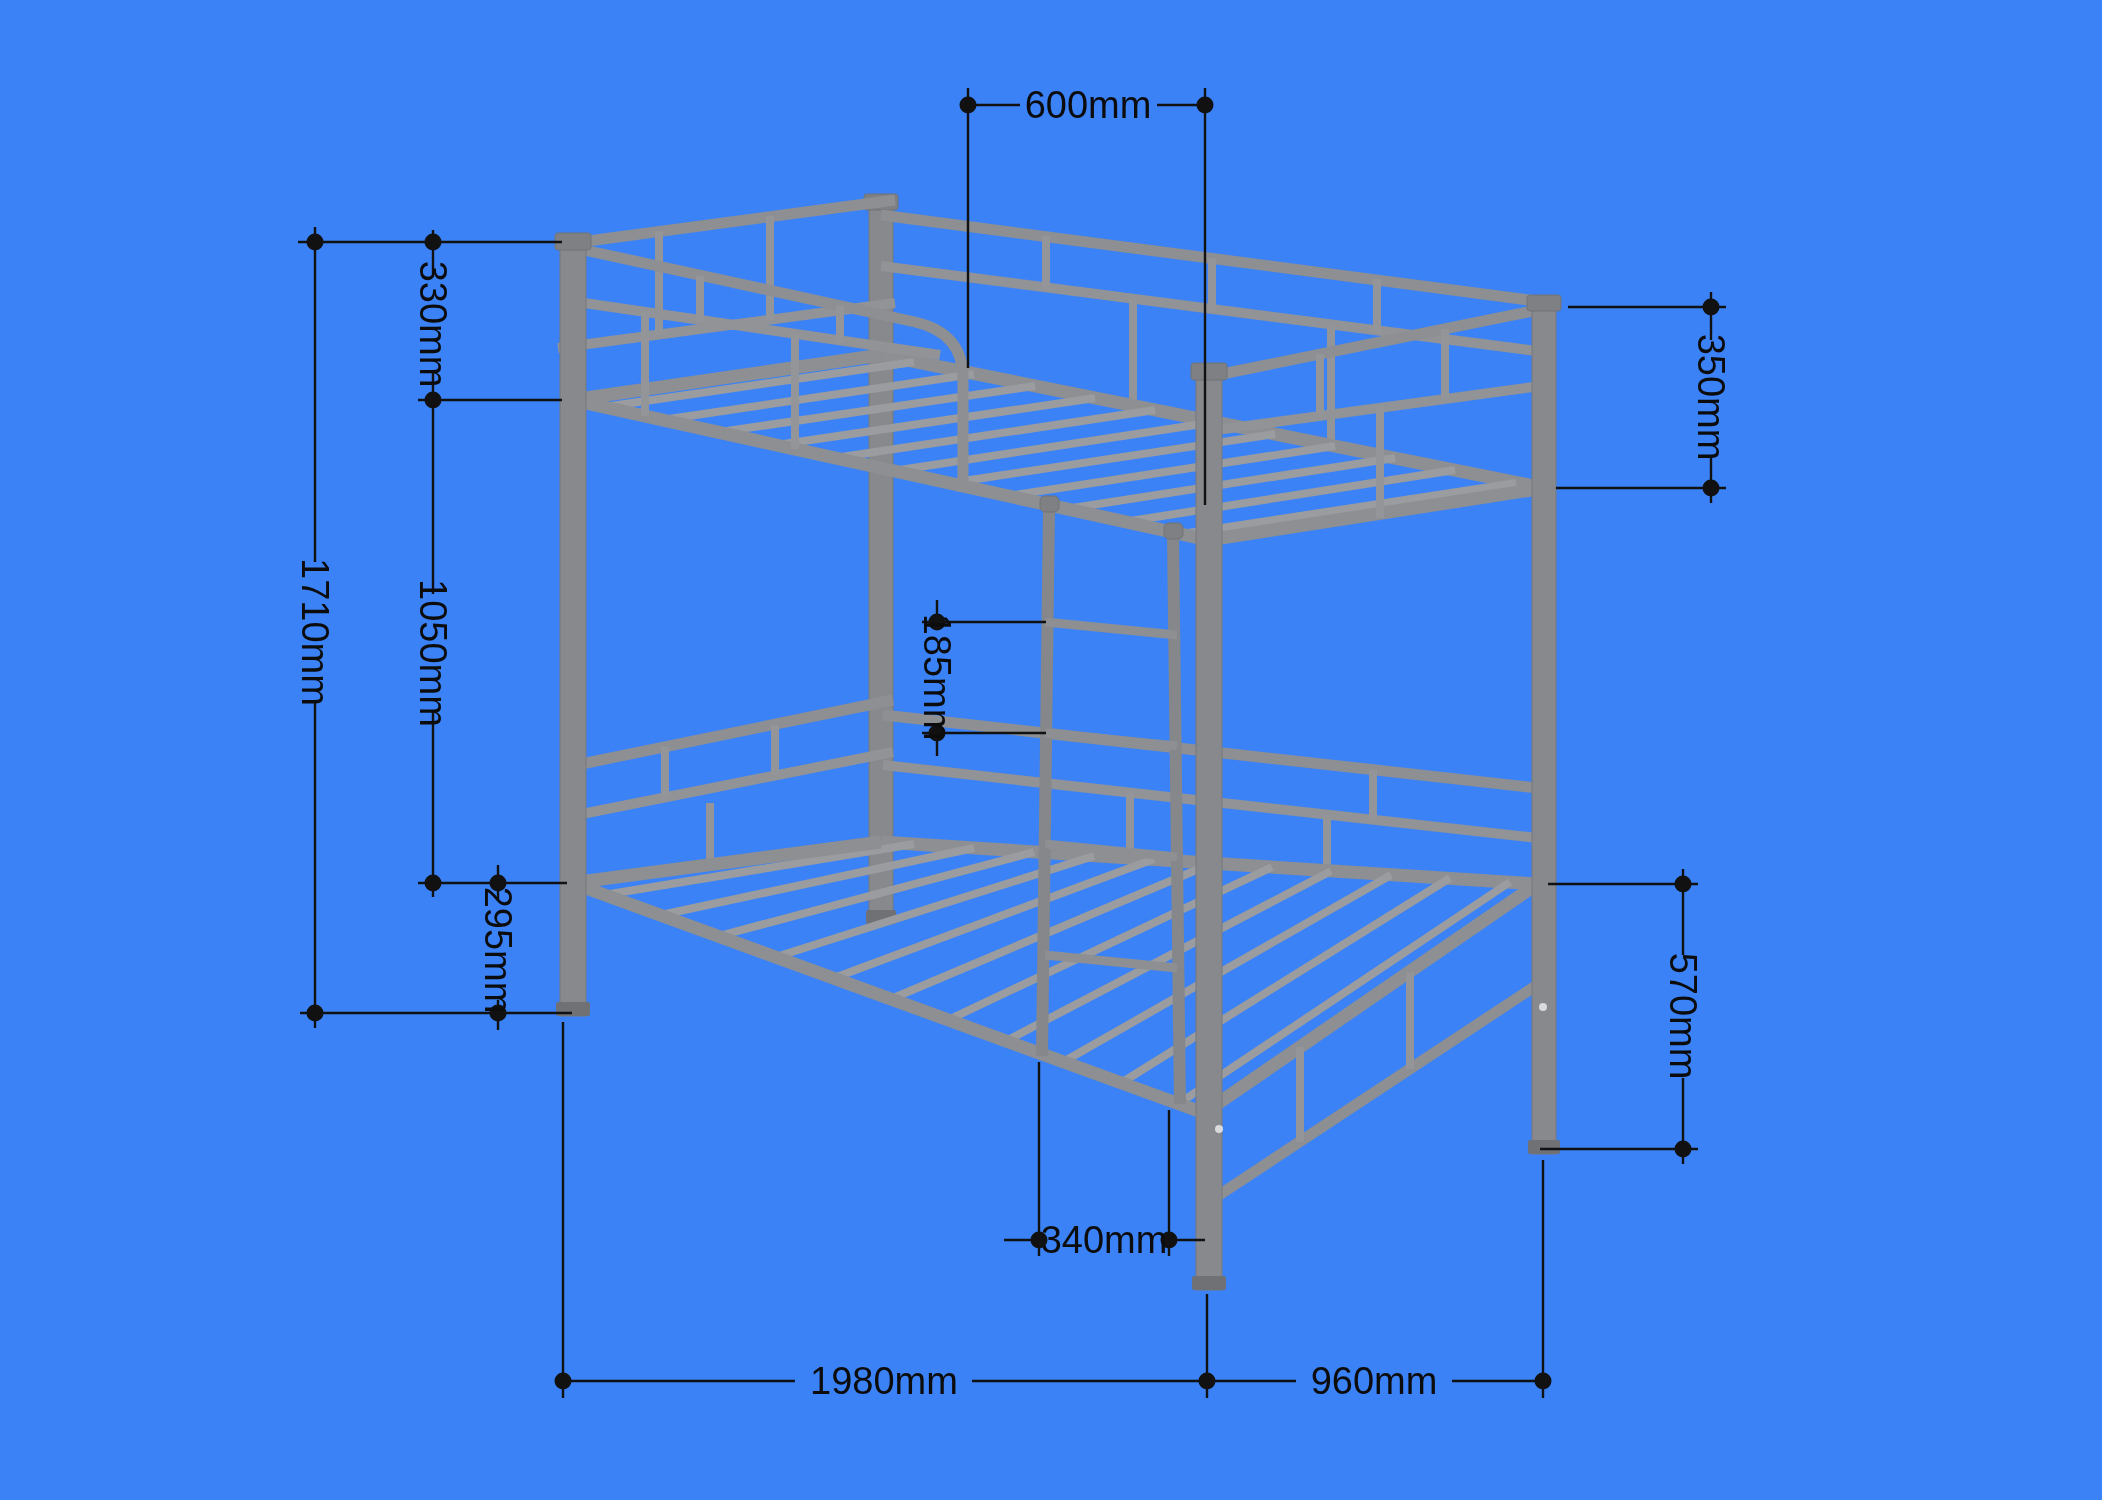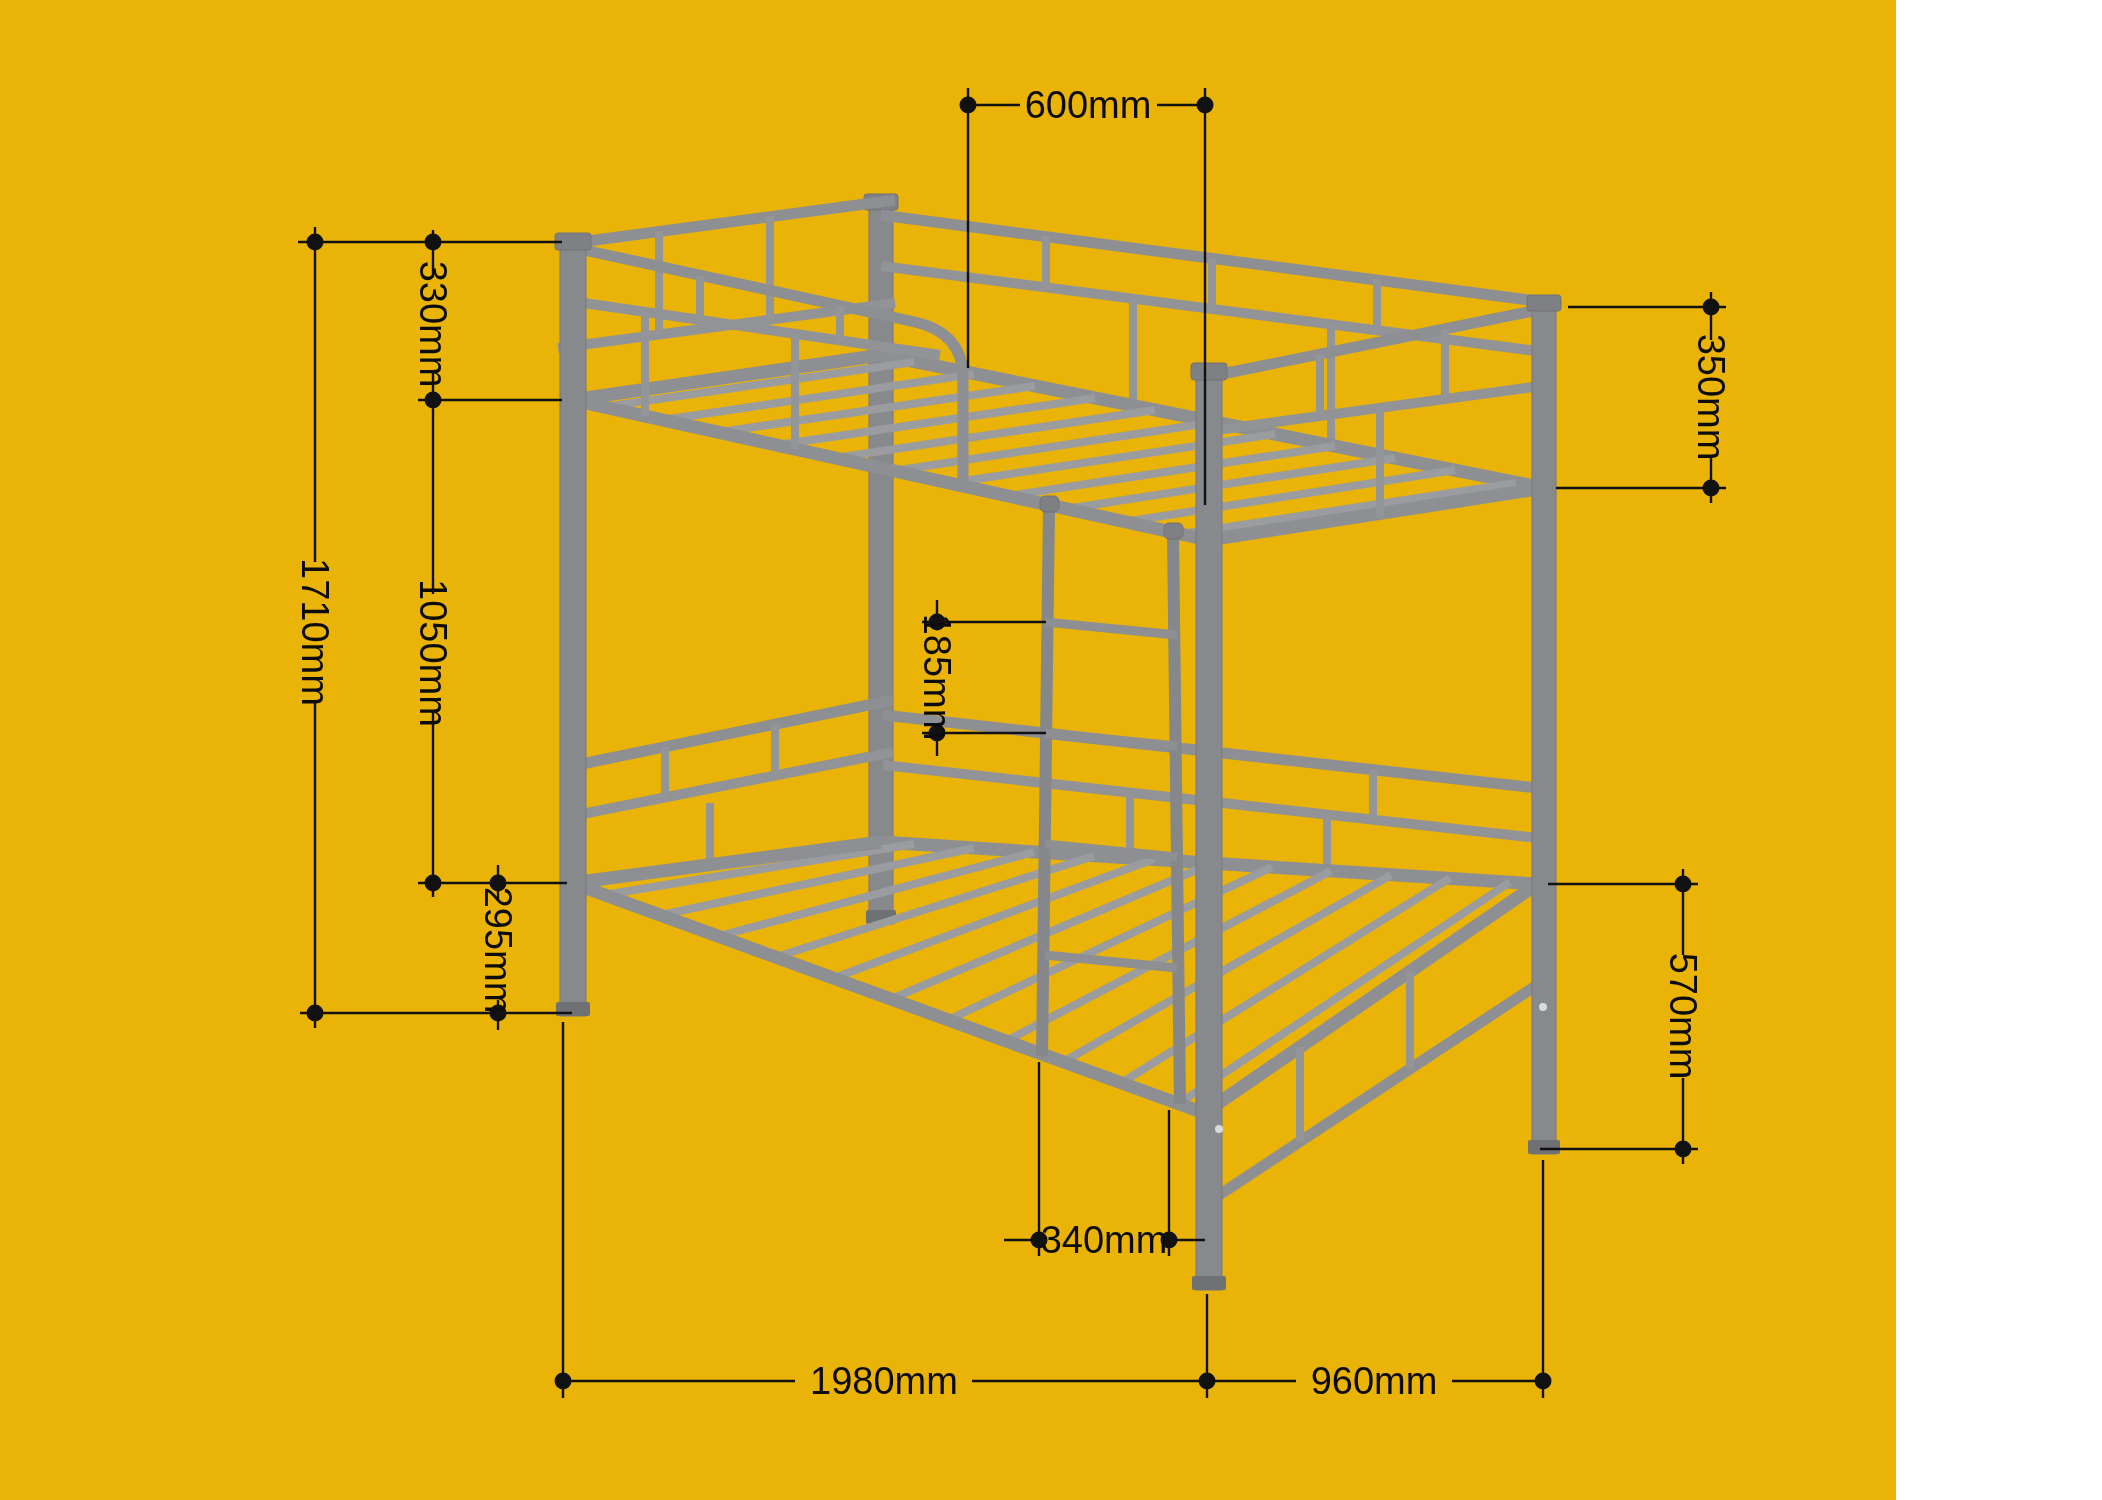--- a/index.html
+++ b/index.html
@@ -1,17 +1,17 @@
 <!DOCTYPE html>
 <html><head>
 <meta charset="utf-8">
 <style>
   html,body{margin:0;padding:0;background:#ffffff;}
   body{font-family:"Liberation Sans","DejaVu Sans",sans-serif;}
-  .stage{position:relative;width:1896px;height:1500px;background:#eab308;overflow:hidden;}
+  .stage{position:relative;width:2102px;height:1500px;background:#3b82f6;overflow:hidden;}
   svg{display:block;}
   
   .rail      {stroke:#8d8f92;stroke-width:13;fill:none;}
   .rail-thin {stroke:#8d8f92;stroke-width:11;fill:none;}
   .rail-mid  {stroke:#919396;stroke-width:10;fill:none;}
   .slat      {stroke:#9a9c9f;stroke-width:8;fill:none;}
   .vbar      {stroke:#939598;stroke-width:8;fill:none;}
   .post      {fill:#87898c;stroke:#77797c;stroke-width:1;}
   .postcap   {fill:#7e8083;stroke:#717376;stroke-width:1;}
   .foot      {fill:#6f7174;}

